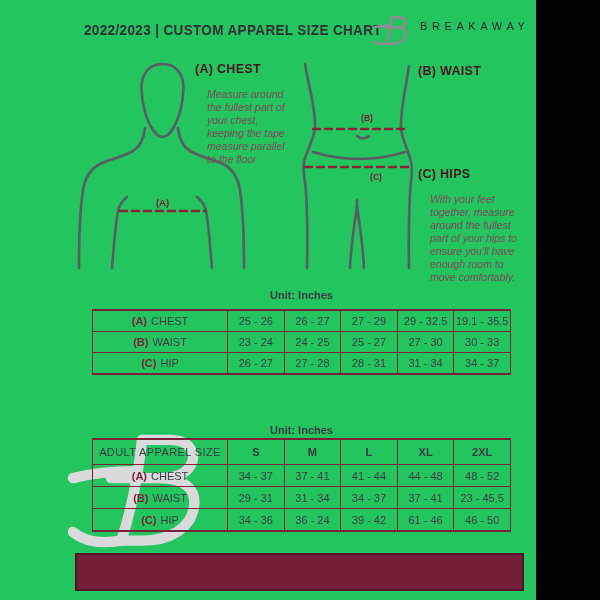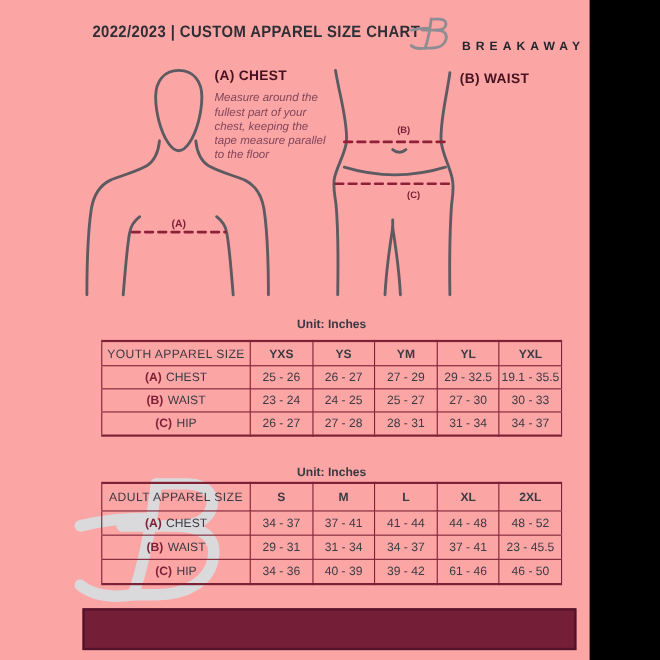--- a/index.html
+++ b/index.html
@@ -3,48 +3,48 @@
 <meta charset="utf-8">
 <style>
   html,body{margin:0;padding:0;}
   body{
     width:600px;height:600px;background:#000;overflow:hidden;
     font-family:"Liberation Sans",sans-serif;
     -webkit-font-smoothing:antialiased;
   }
   .canvas{
     position:absolute;left:0;top:0;width:536px;height:600px;
-    background:#fca5a5;overflow:hidden;
+    background:#22c55e;overflow:hidden;
   }
   
   .hdr-title{
     position:absolute;left:84px;top:21px;
     font-size:15px;font-weight:bold;color:#2e2e35;
     letter-spacing:.4px;white-space:nowrap;
     transform:scaleX(.9);transform-origin:left center;
   }
   .logo{position:absolute;left:372px;top:13px;width:40px;height:36px;}
   .brand{
-    position:absolute;left:420px;top:36px;
-    font-size:11px;font-weight:bold;color:#26262e;
+    position:absolute;left:420px;top:20px;
+    font-size:11px;font-weight:normal;color:#26262e;
     letter-spacing:4.6px;white-space:nowrap;
   }
   
   .fig{position:absolute;}
   .fig path{fill:none;stroke:#5b5b61;stroke-width:2.6;stroke-linecap:round;stroke-linejoin:round;}
   .fig path.dash{stroke:#8e2138;stroke-width:2.4;stroke-dasharray:7 5;}
   .fig text{font-family:"Liberation Sans",sans-serif;font-weight:bold;fill:#7d2136;}
   
   .instr{position:absolute;width:112px;}
   .instr h3{
     margin:0 0 7px 0;font-size:12.5px;font-weight:bold;color:#46121f;
     letter-spacing:.3px;white-space:nowrap;
   }
   .instr p{
-    margin:0;font-size:10.5px;font-style:italic;line-height:13px;color:#82475a;
+    margin:12px;font-size:10.5px;font-style:italic;line-height:13px;color:#82475a;
   }
   
   .watermark{position:absolute;left:66px;top:426px;width:152px;height:132px;z-index:0;}
   .watermark path{fill:none;stroke:#dadadd;stroke-width:3;stroke-linecap:round;stroke-linejoin:round;}
   
   .section-title{
     position:absolute;left:92px;width:419px;text-align:center;
     font-size:12px;font-weight:bold;color:#2e2e36;letter-spacing:.4px;z-index:1;
   }
   .section-unit{
@@ -123,20 +123,24 @@
     <text x="81" y="122" font-size="8.5" text-anchor="middle">(C)</text>
   </svg>
 
   <div class="instr" style="left:195px;top:62px;width:108px;">
     <h3>(A) CHEST</h3>
     <p>Measure around the fullest part of your chest, keeping the tape measure parallel to the floor</p>
   </div>
   <div class="instr" style="left:418px;top:64px;">
     <h3>(B) WAIST</h3>
   </div>
+  <div class="instr" style="left:418px;top:167px;">
+    <h3>(C) HIPS</h3>
+    <p>With your feet together, measure around the fullest part of your hips to ensure you'll have enough room to move comfortably.</p>
+  </div>
 
   <svg class="watermark" viewBox="0 0 44 38" preserveAspectRatio="none">
     <path d="M 2 15 C 8 13.5 14 13 20 13"></path>
     <path d="M 22 4 C 21 13 19 24 16 33"></path>
     <path d="M 22 4 L 30 4 C 36 4 38 8 36 11.5 C 34.5 14 31 15 27 15 L 13 15"></path>
     <path d="M 27 15 C 34 15 38 18 37 23.5 C 36 29.5 30 33 22 33 L 16 33"></path>
     <path d="M 16 33 C 10 34 5 33 2 30.5"></path>
   </svg>
 
   <div class="section-unit" style="top:289px;">Unit: Inches</div>
@@ -144,28 +148,20 @@
   <table class="size yt" style="top:309px;">
     <colgroup>
         <col class="c0">
         <col>
         <col>
         <col>
         <col>
         <col>
       </colgroup>
     <tbody>
-        <tr class="hrow">
-      <td class="colhead">YOUTH APPAREL SIZE</td>
-      <td class="sizehead">YXS</td>
-      <td class="sizehead">YS</td>
-      <td class="sizehead">YM</td>
-      <td class="sizehead">YL</td>
-      <td class="sizehead">YXL</td>
-    </tr>
     <tr>
       <td class="rowlabel"><span class="pfx">(A)</span><span>CHEST</span></td>
       <td>25 - 26</td>
       <td>26 - 27</td>
       <td>27 - 29</td>
       <td>29 - 32.5</td>
       <td>19.1 - 35.5</td>
     </tr>
     <tr>
       <td class="rowlabel"><span class="pfx">(B)</span><span>WAIST</span></td>
@@ -218,21 +214,21 @@
       <td class="rowlabel"><span class="pfx">(B)</span><span>WAIST</span></td>
       <td>29 - 31</td>
       <td>31 - 34</td>
       <td>34 - 37</td>
       <td>37 - 41</td>
       <td>23 - 45.5</td>
     </tr>
     <tr>
       <td class="rowlabel"><span class="pfx">(C)</span><span>HIP</span></td>
       <td>34 - 36</td>
-      <td>40 - 39</td>
+      <td>36 - 24</td>
       <td>39 - 42</td>
       <td>61 - 46</td>
       <td>46 - 50</td>
     </tr>
   </tbody>
     </table>
 
   <div class="footer-bar"></div>
 
 </div>

